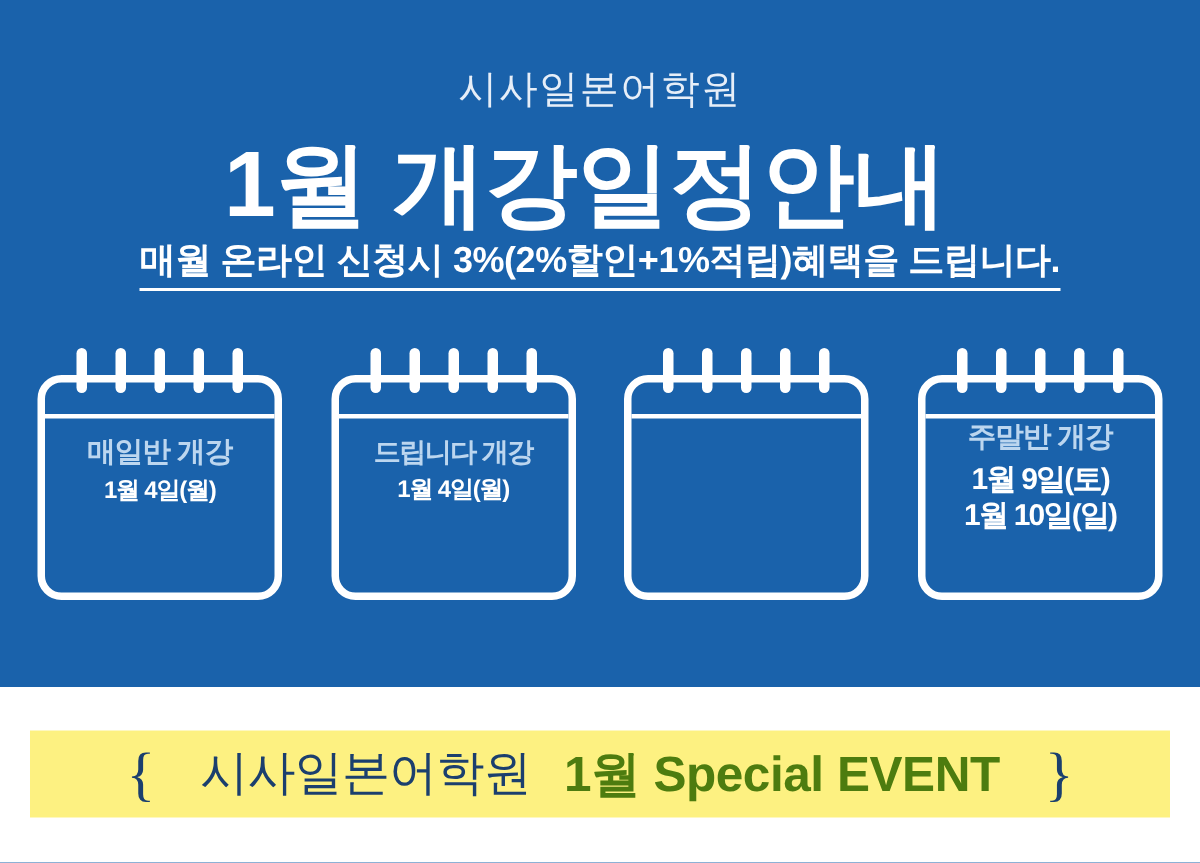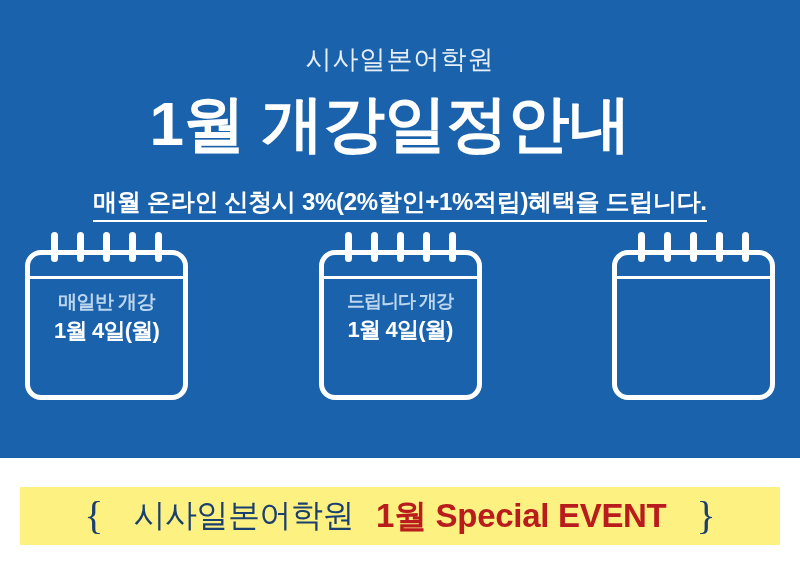--- a/index.html
+++ b/index.html
@@ -50,21 +50,21 @@
     font-size: 62px;
     font-weight: 900;
     letter-spacing: -0.5px;
     line-height: 1.15;
     white-space: nowrap;
   }
 
   .subtitle {
     position: absolute;
     left: 0;
-    top: 188px;
+    top: 160px;
     width: 800px;
     text-align: center;
     line-height: 1.2;
   }
   .subtitle .sub-inner {
     display: inline-block;
     color: #ffffff;
     font-size: 24px;
     font-weight: 700;
     letter-spacing: -0.3px;
@@ -158,21 +158,21 @@
   .card-class.tight {
     font-size: 18px;
     letter-spacing: -1px;
   }
 
   .card-dates {
     margin-top: 4px;
   }
   .card-date {
     color: #ffffff;
-    font-size: 22px;
+    font-size: 16px;
     font-weight: 900;
     letter-spacing: -0.8px;
     line-height: 1.22;
     white-space: nowrap;
   }
   .card-date.small {
     font-size: 20px;
     letter-spacing: -1.2px;
   }
 
@@ -206,21 +206,21 @@
   }
   .footer-brand {
     color: #1b3f6e;
     font-size: 32px;
     font-weight: 400;
     letter-spacing: -0.5px;
     padding: 0 22px 0 24px;
     line-height: 1.1;
   }
   .footer-event {
-    color: #b91c1c;
+    color: #4d7c0f;
     font-size: 33px;
     font-weight: 900;
     letter-spacing: -0.3px;
     padding: 0 24px 0 0;
     line-height: 1.1;
   }
 </style>
 </head>
 <body>
 
@@ -279,20 +279,38 @@
         <span class="ring"></span>
         <span class="ring"></span>
         <span class="ring"></span>
       </div>
       <div class="card-body"></div>
       <div class="card-divider"></div>
       <div class="card-text">
       </div>
     </div>
 
+    <div class="card">
+      <div class="card-rings">
+        <span class="ring"></span>
+        <span class="ring"></span>
+        <span class="ring"></span>
+        <span class="ring"></span>
+        <span class="ring"></span>
+      </div>
+      <div class="card-body"></div>
+      <div class="card-divider"></div>
+      <div class="card-text" style="top:48px;">
+        <div class="card-class">주말반 개강</div>
+        <div class="card-dates">
+          <div class="card-date small">1월 9일(토)</div>
+          <div class="card-date small">1월 10일(일)</div>
+        </div>
+      </div>
+    </div>
 
   </div>
 </div>
 
 <div class="footer-band">
   <div class="footer-row">
     <span class="brace">{</span>
     <span class="footer-brand">시사일본어학원</span>
     <span class="footer-event">1월 Special  EVENT</span>
     <span class="brace">}</span>

